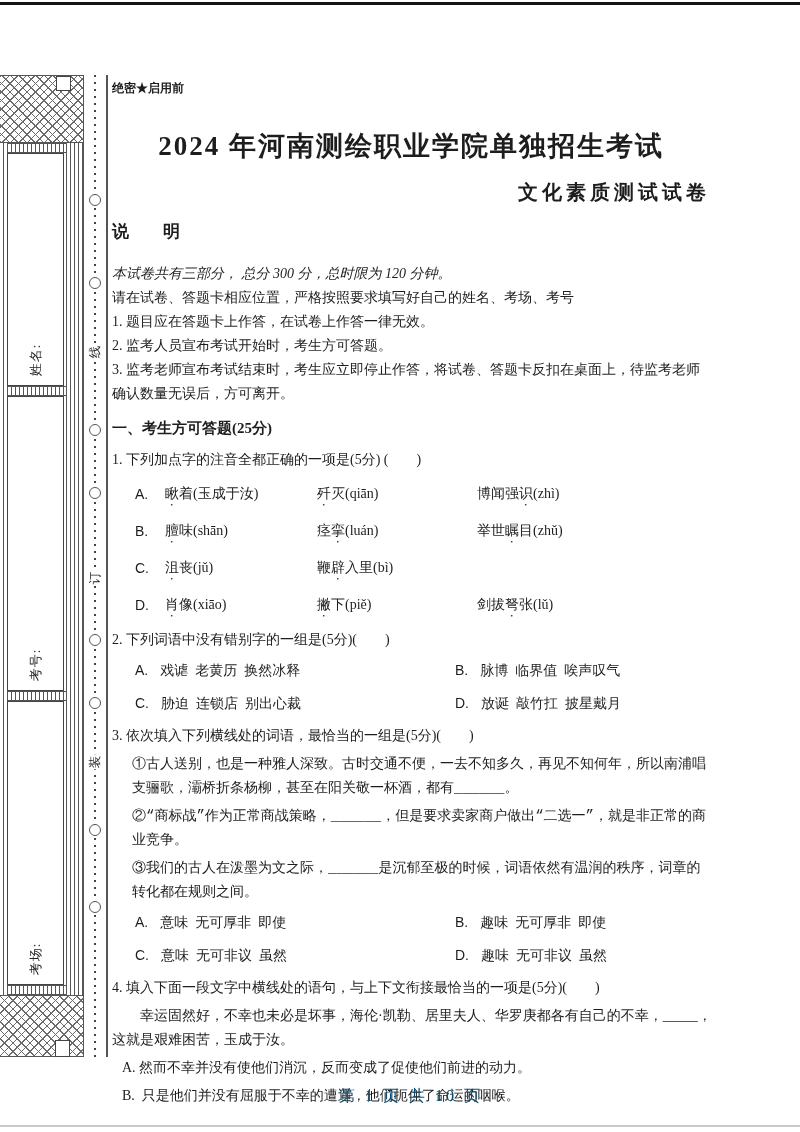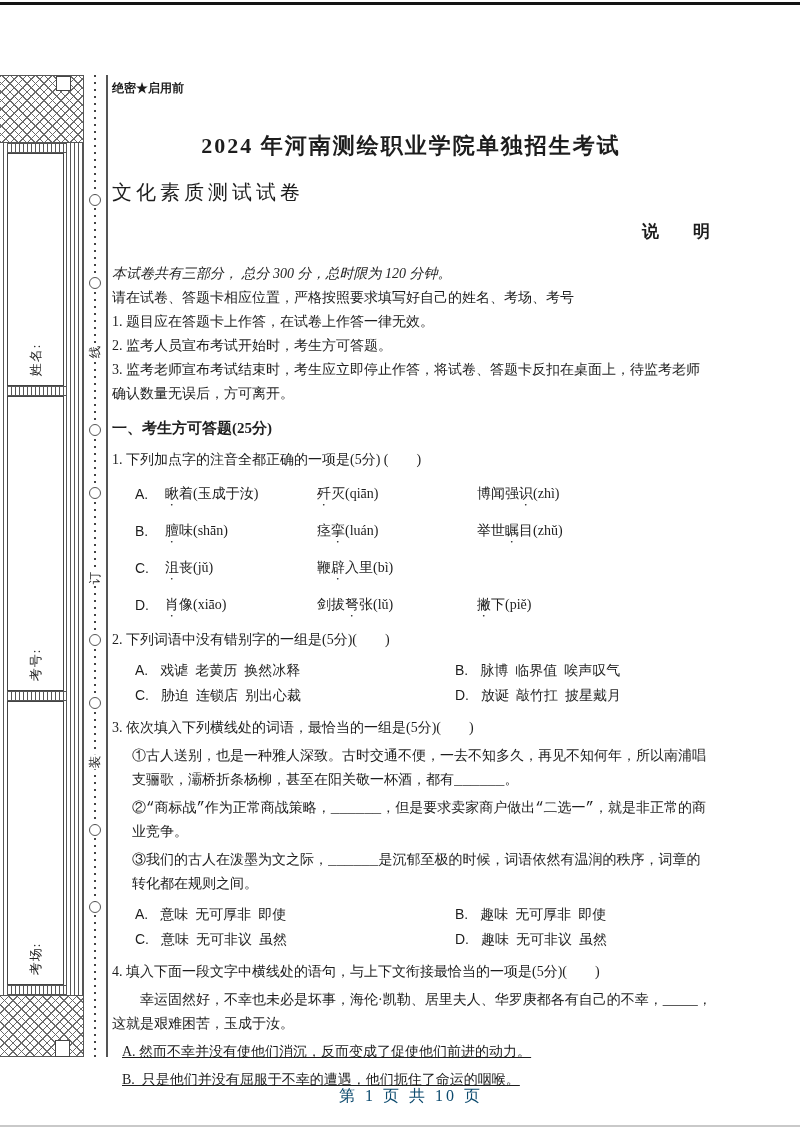--- a/index.html
+++ b/index.html
@@ -37,36 +37,36 @@
     background-image:repeating-linear-gradient(180deg,#444 0 2px,transparent 2px 7px);
     background-size:2px 100%;background-repeat:no-repeat;background-position:center top;}
   .perf-circle{position:absolute;left:50%;width:10px;height:10px;border:1px solid #555;
     border-radius:50%;background:#fff;transform:translate(-50%,-50%);}
   .seal-char{position:absolute;left:50%;transform:translate(-50%,-50%) rotate(-90deg);
     background:#fff;padding:3px 1px;font-size:12.5px;line-height:1;color:#222;}
 
   
   .content{position:absolute;left:112px;top:76px;width:598px;font-size:14px;line-height:24px;}
   .classification{font-weight:bold;font-size:12px;margin:0;}
-  .title1{margin:34px 0 0;text-align:center;font-size:22px;font-weight:bold;letter-spacing:2px;}
-  .title2{margin:22px 0 0;text-align:left;font-size:20px;font-weight:normal;letter-spacing:4px;}
-  .notice-title{margin:16px 0 0;text-align:right;font-size:17px;font-weight:bold;}
+  .title1{margin:34px 0 0;text-align:center;font-size:27px;font-weight:bold;letter-spacing:2px;}
+  .title2{margin:22px 0 0;text-align:right;font-size:20px;font-weight:bold;letter-spacing:4px;}
+  .notice-title{margin:16px 0 0;text-align:left;font-size:17px;font-weight:bold;}
   .inst{margin:0;width:592px;white-space:normal;}
   .inst.first{margin-top:18px;font-style:italic;}
   .sec-heading{margin:10px 0 0;font-weight:bold;font-size:15px;}
   .stem{margin:8px 0 0;white-space:pre-wrap;}
   .q1row{margin:10px 0 0 23px;display:grid;grid-template-columns:30px 152px 160px auto;}
   .dotc{ -webkit-text-emphasis:filled dot;-webkit-text-emphasis-position:under left;
          text-emphasis:filled dot;text-emphasis-position:under left;}
-  .optgrid{margin:6px 0 0 23px;display:grid;grid-template-columns:320px auto;row-gap:0;}
+  .optgrid{margin:6px 0 0 23px;display:grid;grid-template-columns:320px auto;row-gap:8px;}
   .opt{white-space:pre-wrap;}
   .opt-label{font-family:"Liberation Sans",sans-serif;margin-right:12px;}
   .q3item{margin:4px 0 0 20px;width:578px;white-space:pre-wrap;font-family:Liberation Mono, monospace;}
   .passage{margin:4px 0 0;width:612px;text-indent:2em;white-space:pre-wrap;}
-  .q4opt{margin:4px 0 0 10px;white-space:pre-wrap;text-decoration:underline;}
+  .q4opt{margin:4px 0 0 10px;white-space:pre-wrap;}
   .footer{position:absolute;left:112px;top:1086px;width:598px;text-align:center;
     font-size:16px;letter-spacing:3px;color:#0c4a6e;}
 </style>
 </head>
 <body>
 
 <div class="page">
   <div class="topline"></div>
 
   <div class="crosshatch top"></div>
@@ -134,22 +134,22 @@
       <span class="cell"><span>举世</span><span class="dotc">瞩</span><span>目(zhǔ)</span></span>
     </div>
     <div class="q1row">
       <span class="opt-label">C.</span>
       <span class="cell"><span></span><span class="dotc">沮</span><span>丧(jǔ)</span></span>
       <span class="cell"><span>鞭</span><span class="dotc">辟</span><span>入里(bì)</span></span>
     </div>
     <div class="q1row">
       <span class="opt-label">D.</span>
       <span class="cell"><span></span><span class="dotc">肖</span><span>像(xiāo)</span></span>
+      <span class="cell"><span></span><span class="dotc">撇</span><span>下(piě)</span></span>
       <span class="cell"><span>剑拔</span><span class="dotc">弩</span><span>张(lǔ)</span></span>
-      <span class="cell"><span></span><span class="dotc">撇</span><span>下(piě)</span></span>
     </div>
 
     <p class="stem">2. 下列词语中没有错别字的一组是(5分)(　　)</p>
     <div class="optgrid">
       <div class="opt"><span class="opt-label">A.</span><span>戏谑  老黄历  换然冰释</span></div>
       <div class="opt"><span class="opt-label">B.</span><span>脉博  临界值  唉声叹气</span></div>
       <div class="opt"><span class="opt-label">C.</span><span>胁迫  连锁店  别出心裁</span></div>
       <div class="opt"><span class="opt-label">D.</span><span>放诞  敲竹扛  披星戴月</span></div>
     </div>
 

